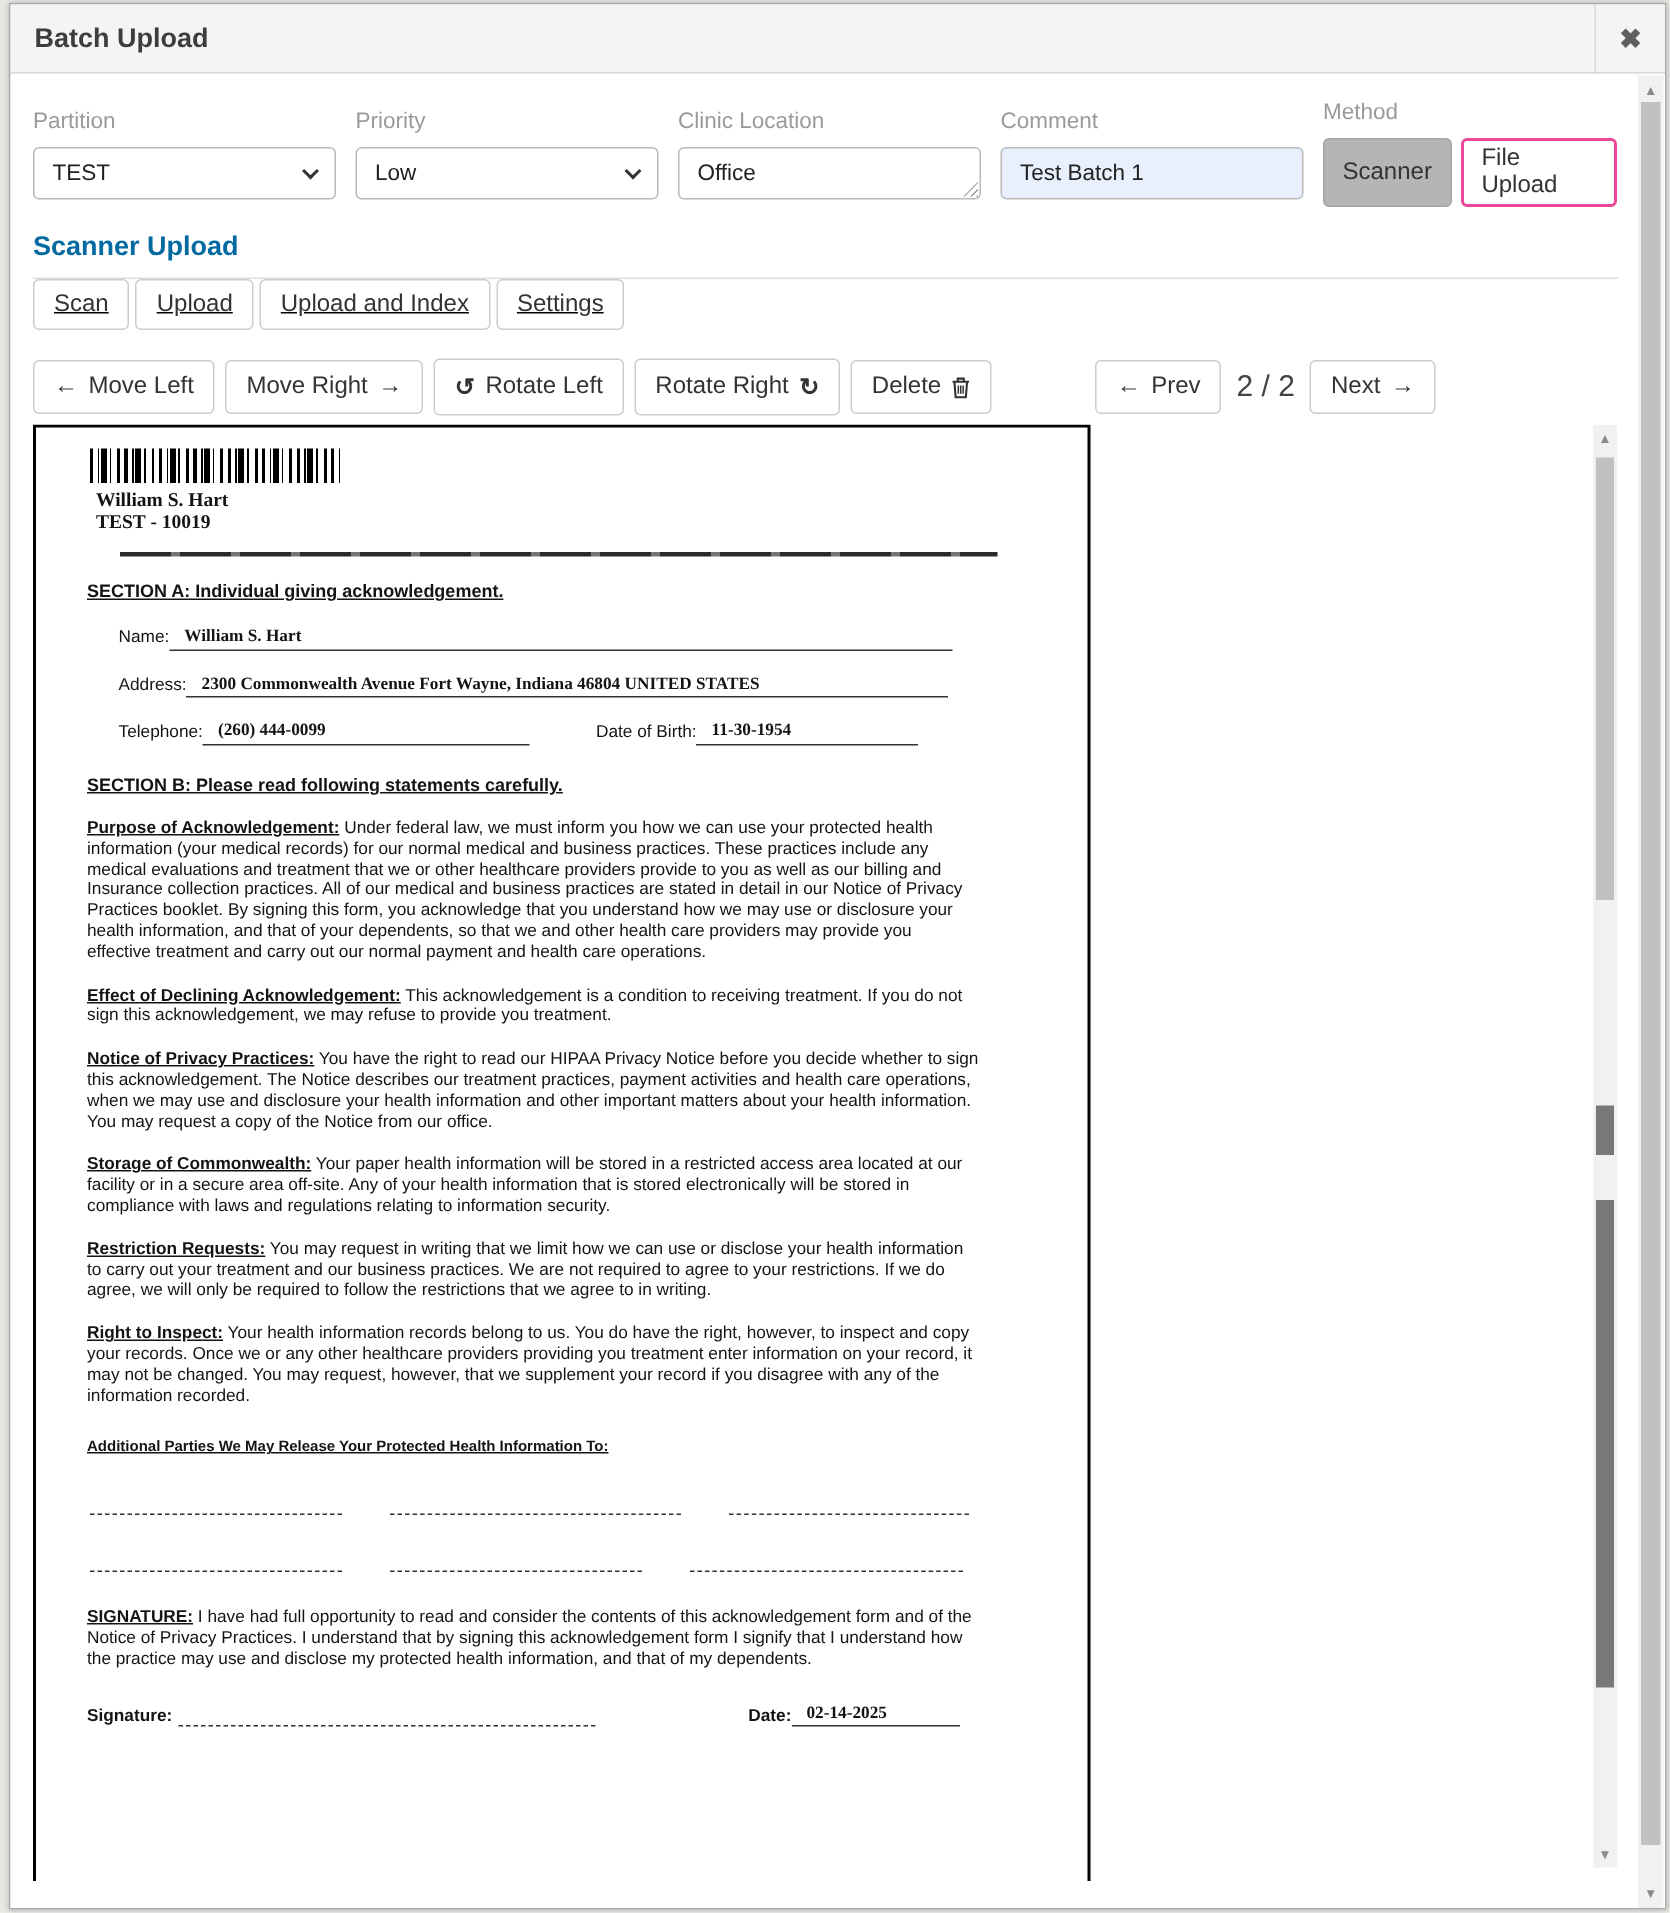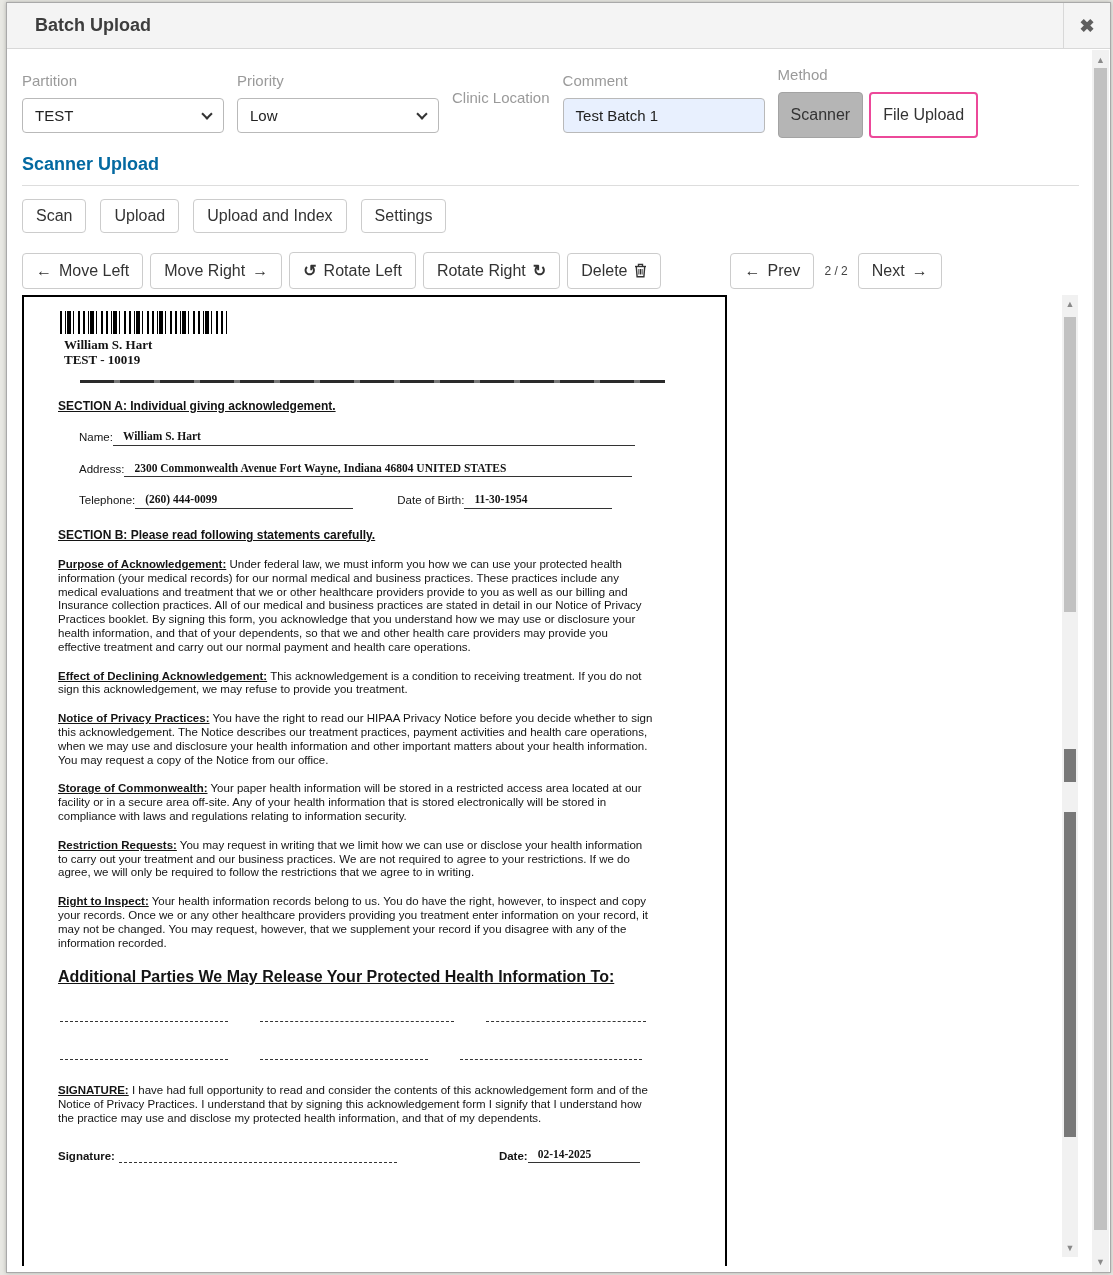--- a/index.html
+++ b/index.html
@@ -1,21 +1,21 @@
 <!DOCTYPE html>
 <html><head>
 <meta charset="utf-8">
 <style>
   * { margin:0; padding:0; box-sizing:border-box; }
   html,body { width:1113px; height:1275px; background:#e8e8e3; font-family:"Liberation Sans", sans-serif; }
   .modal { position:absolute; left:6px; top:2px; width:1105px; height:1271px; background:#fff; border:1px solid #a9a9a9; box-shadow:0 0 4px rgba(0,0,0,.25); }
 
   
   .modal-header { position:relative; height:46px; background:#f4f4f4; border-bottom:1px solid #d8d8d8; }
-  .modal-title { position:absolute; left:28px; top:12px; font-size:18px; font-weight:bold; color:#3d3d3d; }
+  .modal-title { position:absolute; left:16px; top:12px; font-size:18px; font-weight:bold; color:#3d3d3d; }
   .close-box { position:absolute; right:0; top:0; width:47px; height:46px; border-left:1px solid #d8d8d8; color:#5f5f5f; font-size:18px; font-weight:bold; display:flex; align-items:center; justify-content:center; cursor:pointer; }
 
   
   .modal-body { position:absolute; left:0; top:47px; right:19px; bottom:0; padding-left:8px; background:#fff; overflow:hidden; }
 
   
   .form-row { display:flex; margin-top:16px; margin-left:7px; align-items:center; }
   .form-group { margin-right:13px; }
   .form-label { font-size:15px; color:#9a9a9a; margin-bottom:9px; }
   .control { width:202px; height:35px; border:1px solid #b9b9b9; border-radius:4px; background:#fff; font-size:15px; color:#222; display:flex; align-items:center; padding:0 12px; position:relative; }
@@ -28,26 +28,26 @@
   .method-btn { height:46px; border-radius:4px; font-size:16px; color:#333; display:flex; align-items:center; padding:0 12px; cursor:pointer; }
   .method-btn.active { background:#b5b5b5; border:1px solid #a3a3a3; }
   .method-btn.inactive { background:#fff; border:2px solid #ec4899; }
 
   
   .section-heading { margin-top:16px; margin-left:7px; font-size:18px; font-weight:bold; color:#0369a1; }
   .rule { border:none; border-top:1px solid #ddd; margin:10px 12px 0 7px; }
 
   
   .btn { background:#fff; border:1px solid #ccc; border-radius:4px; color:#333; font-size:16px; padding:7px 13px; cursor:pointer; display:inline-flex; align-items:center; gap:7px; font-family:"Liberation Sans", sans-serif; }
-  .actions-row { margin-top:13px; margin-left:7px; display:flex; gap:14px; }
+  .actions-row { margin-left:7px; display:flex; gap:4px;text-decoration:underline; }
   .toolbar-row { margin-top:19px; margin-left:7px; display:flex; gap:7px; align-items:center; }
   .toolbar-row .btn { padding:8px 13px; }
   .arrow { font-weight:bold; font-size:16px; }
   .pager { margin-left:62px; display:flex; align-items:center; gap:7px; }
-  .page-indicator { font-size:12px; color:#444; padding:0 3px;text-align:center; }
+  .page-indicator { font-size:20px; color:#444; padding:0 3px;text-align:center; }
   .trash-icon svg { display:block; }
 
   
   .preview-pane { position:relative; margin-top:6px; margin-right:13px; height:971px; overflow:hidden; background:#fff; }
   .doc-box { position:absolute; left:7px; top:0; width:705px; height:1100px; border:2px solid #000; background:#fff; }
 
   
   .scrollbar { background:#f1f1f1; }
   .sb-inner { position:absolute; right:0; top:0; width:16px; height:962px; }
   .sb-arrow { position:absolute; left:0; width:100%; text-align:center; font-size:9px; color:#8a8a8a; line-height:16px; }
@@ -111,20 +111,24 @@
       </div>
       <div class="form-group">
         <div class="form-label">Priority</div>
         <div class="control select">
           <span>Low</span>
           <span class="chev"></span>
         </div>
       </div>
       <div class="form-group">
         <div class="form-label">Clinic Location</div>
+        <div class="control textarea-like">
+          <span>Office</span>
+          <span class="resize-grip"></span>
+        </div>
       </div>
       <div class="form-group">
         <div class="form-label">Comment</div>
         <div class="control comment-input">
           <span>Test Batch 1</span>
         </div>
       </div>
       <div class="form-group">
         <div class="form-label">Method</div>
         <div class="method-buttons">
@@ -216,21 +220,21 @@
 
           <div class="sec-heading" style="margin-top:20px">SECTION B: Please read following statements carefully.</div>
 
           <div class="para"><b>Purpose of Acknowledgement:</b><span> Under federal law, we must inform you how we can use your protected health information (your medical records) for our normal medical and business practices. These practices include any medical evaluations and treatment that we or other healthcare providers provide to you as well as our billing and Insurance collection practices. All of our medical and business practices are stated in detail in our Notice of Privacy Practices booklet. By signing this form, you acknowledge that you understand how we may use or disclosure your health information, and that of your dependents, so that we and other health care providers may provide you effective treatment and carry out our normal payment and health care operations.</span></div>
           <div class="para"><b>Effect of Declining Acknowledgement:</b><span> This acknowledgement is a condition to receiving treatment. If you do not sign this acknowledgement, we may refuse to provide you treatment.</span></div>
           <div class="para"><b>Notice of Privacy Practices:</b><span> You have the right to read our HIPAA Privacy Notice before you decide whether to sign this acknowledgement.   The Notice describes our treatment practices, payment activities and health care operations, when we may use and disclosure your health information and other important matters about your health information.  You may request a copy of the Notice from our office.</span></div>
           <div class="para"><b>Storage of Commonwealth:</b><span>  Your paper health information will be stored in a restricted access area located at our facility or in a secure area off-site.  Any of your health information that is stored electronically will be stored in compliance with laws and regulations relating to information security.</span></div>
           <div class="para"><b>Restriction Requests:</b><span>  You may request in writing that we limit how we can use or disclose your health information to carry out your treatment and our business practices.  We are not required to agree to your restrictions. If we do agree, we will only be required to follow the restrictions that we agree to in writing.</span></div>
           <div class="para"><b>Right to Inspect:</b><span>  Your health information records belong to us.  You do have the right, however, to inspect and copy your records.  Once we or any other healthcare providers providing you treatment enter information on your record, it may not be changed.  You may request, however, that we supplement your record if you disagree with any of the information recorded.</span></div>
 
-          <div class="sec-heading" style="margin-top:20px; font-size:16px">Additional Parties We May Release Your Protected Health Information To:</div>
+          <div class="sec-heading" style="margin-top:20px; font-size:10px">Additional Parties We May Release Your Protected Health Information To:</div>
 
           <div class="blank-row">
             <span class="blank-seg" style="width:168px"></span>
             <span class="blank-seg" style="width:194px"></span>
             <span class="blank-seg" style="width:160px"></span>
           </div>
           <div class="blank-row">
             <span class="blank-seg" style="width:168px"></span>
             <span class="blank-seg" style="width:168px"></span>
             <span class="blank-seg" style="width:182px"></span>

